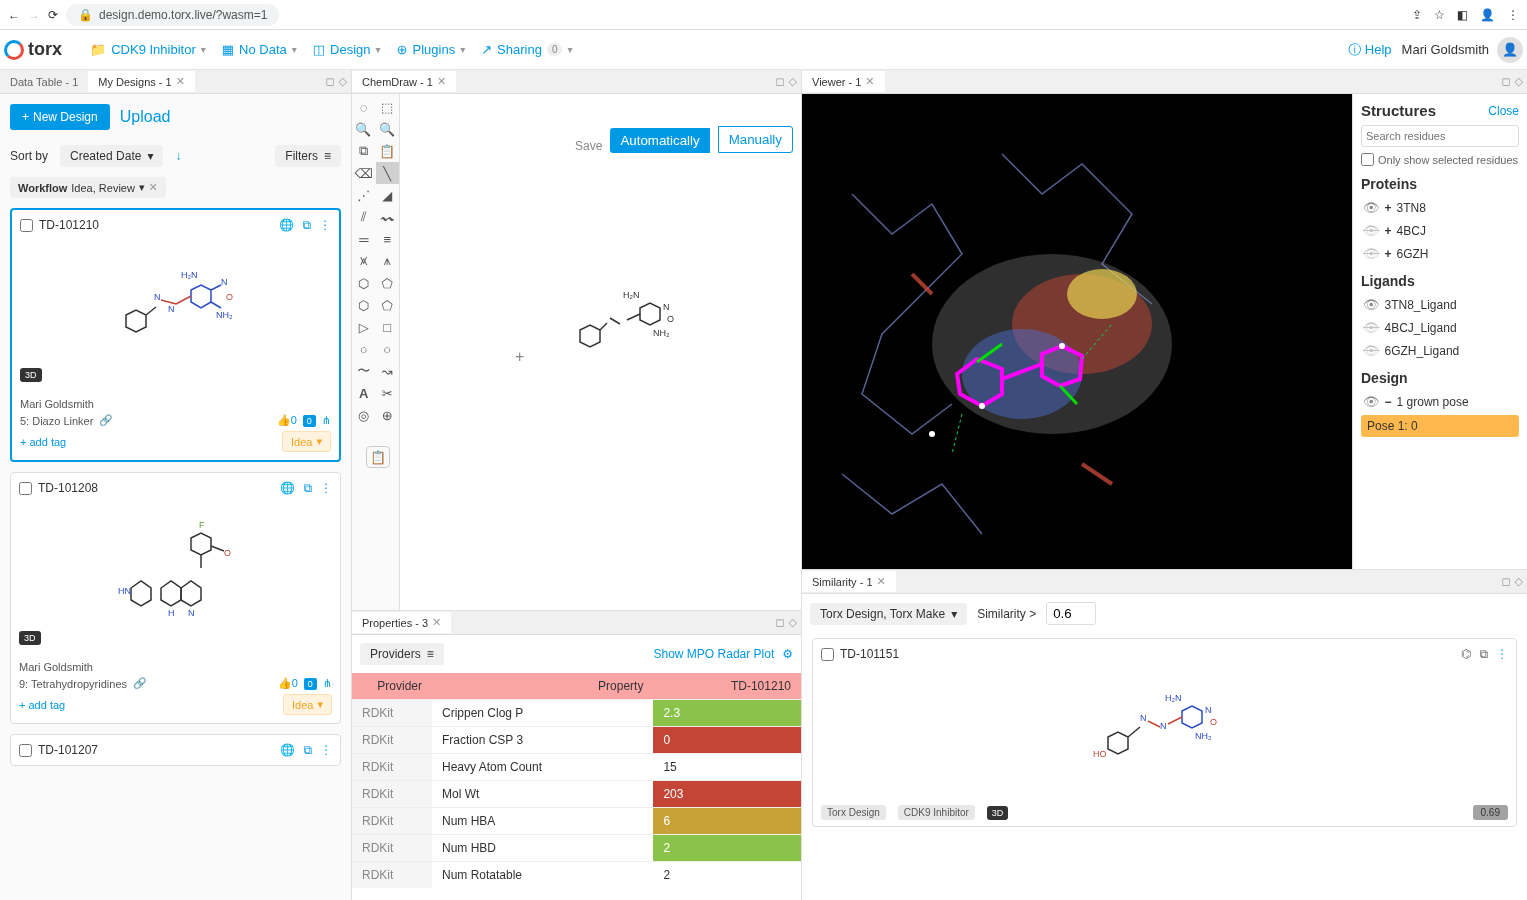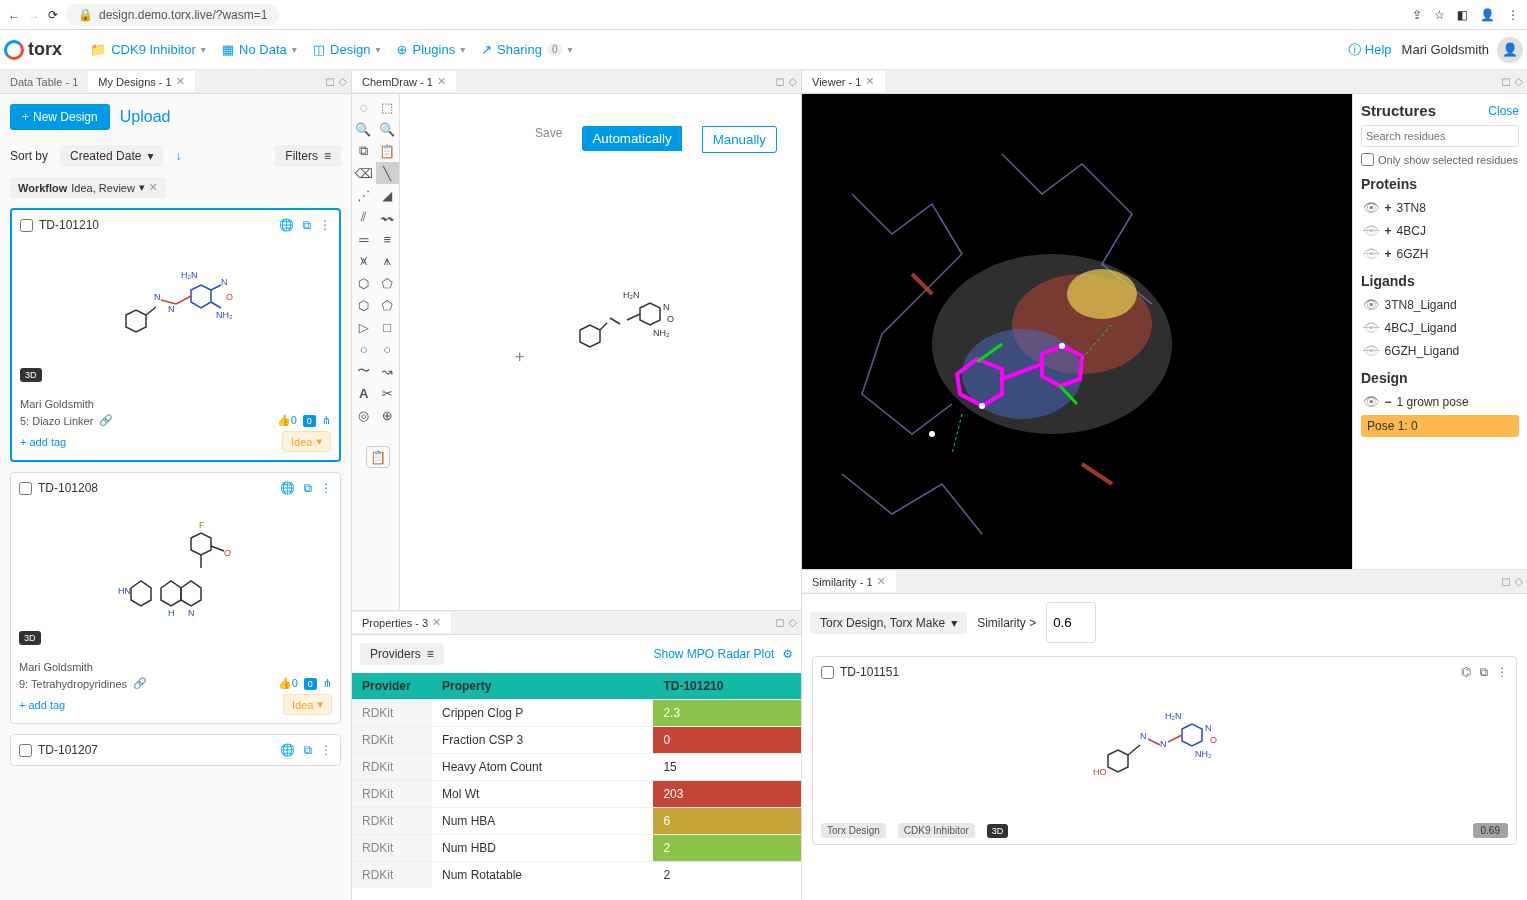--- a/index.html
+++ b/index.html
@@ -51,32 +51,32 @@
 .foot-bottom{display:flex;align-items:center;gap:6px}
 .add-tag{color:#0099e5;cursor:pointer}
 .idea-badge{margin-left:auto;background:#fff3e0;color:#f5a623;border:1px solid #ffe0b2;padding:3px 8px;border-radius:3px;font-size:11px;display:flex;gap:4px;align-items:center}
 
 .mid-col{width:450px;display:flex;flex-direction:column;border-right:1px solid #e0e0e0}
 .chemdraw{flex:1;display:flex;flex-direction:column;position:relative}
 .chem-toolbar{position:absolute;left:0;top:24px;width:48px;bottom:0;background:#fafafa;border-right:1px solid #e0e0e0;padding-top:2px}
 .tool-row{display:flex;height:22px}
 .tool{width:24px;height:22px;display:flex;align-items:center;justify-content:center;cursor:pointer;color:#555;font-size:13px}
 .chem-canvas{margin-left:48px;margin-top:24px;flex:1;background:#fff;position:relative}
-.save-controls{position:absolute;top:8px;right:24px;display:flex;align-items:flex-start;gap:20px;font-size:12px}
+.save-controls{position:absolute;top:8px;right:8px;display:flex;align-items:flex-end;gap:8px;font-size:12px}
 .save-lbl{color:#888}
 .btn-auto{background:#0099e5;color:#fff;padding:5px 10px;border:none;border-radius:3px 0 0 3px;cursor:pointer}
 .btn-manual{background:#fff;color:#0099e5;border:1px solid #0099e5;padding:5px 10px;border-radius:0 3px 3px 0;cursor:pointer}
 
 .props-panel{height:290px;border-top:1px solid #e0e0e0;display:flex;flex-direction:column}
 .props-header{padding:8px;display:flex;align-items:center;gap:8px}
 .show-mpo{margin-left:auto;color:#0099e5;font-size:12px;cursor:pointer}
 .gear{color:#0099e5;cursor:pointer}
 .props-table{flex:1;overflow-y:auto}
 .props-table table{width:100%;border-collapse:collapse;font-size:12px}
-.props-table th{text-align:left;padding:6px 10px;font-weight:bold;background:#14b8a6;color:#333}
+.props-table th{text-align:right;padding:6px 10px;font-weight:normal;background:#fca5a5;color:#333}
 .props-table td{padding:6px 10px;border-top:1px solid #eee}
 .prov-cell{background:#f5f5f5;color:#888;text-align:left;width:80px}
 .val-green{background:#8bc34a;color:#fff}
 .val-red{background:#c44536;color:#fff}
 .val-yellow{background:#c7a236;color:#fff}
 
 .right-col{flex:1;display:flex;flex-direction:column}
 .viewer-area{height:500px;display:flex;border-bottom:1px solid #e0e0e0}
 .viewer-3d{flex:1;background:#000;position:relative;margin-top:24px}
 .viewer-sidebar{width:175px;background:#fff;border-left:1px solid #e0e0e0;padding:8px;margin-top:24px;font-size:12px;overflow-y:auto}
@@ -85,21 +85,21 @@
 .vs-search{width:100%;padding:4px;border:1px solid #ddd;border-radius:3px;margin-bottom:6px;font-size:11px}
 .vs-check{display:flex;align-items:center;gap:4px;font-size:11px;color:#666;margin-bottom:10px}
 .vs-section{font-weight:bold;font-size:14px;margin:8px 0 4px}
 .vs-item{display:flex;align-items:center;gap:5px;padding:4px 2px;font-size:12px;cursor:pointer}
 .eye{color:#888;font-size:13px}
 .eye.off{text-decoration:line-through;opacity:0.5}
 .pose-sel{background:#ffb84d;padding:4px 6px;border-radius:3px;margin-top:2px}
 
 .similarity{flex:1;display:flex;flex-direction:column}
 .sim-controls{padding:8px;display:flex;align-items:center;gap:10px;font-size:12px}
-.sim-input{border:1px solid #ddd;padding:12px 6px;width:50px;border-radius:3px}
+.sim-input{border:1px solid #ddd;padding:3px 6px;width:50px;border-radius:3px}
 .sim-card{margin:5px 10px;border:1px solid #ddd;border-radius:4px;background:#fff}
 .sim-card-head{display:flex;align-items:center;padding:8px;gap:6px}
 .sim-head-icons{margin-left:auto;display:flex;gap:8px;color:#666}
 .sim-body{height:130px;display:flex;align-items:center;justify-content:center}
 .sim-foot{padding:6px 8px;display:flex;align-items:center;gap:12px;font-size:10px}
 .sim-tag{background:#e8e8e8;padding:2px 6px;border-radius:3px;color:#555}
 .sim-3d{background:#333;color:#fff;padding:2px 5px;border-radius:3px;font-size:9px}
 .sim-score{margin-left:auto;background:#a3a3a3;padding:2px 8px;border-radius:3px}
 
 svg.mol{stroke:#333;fill:none;stroke-width:1.5}

